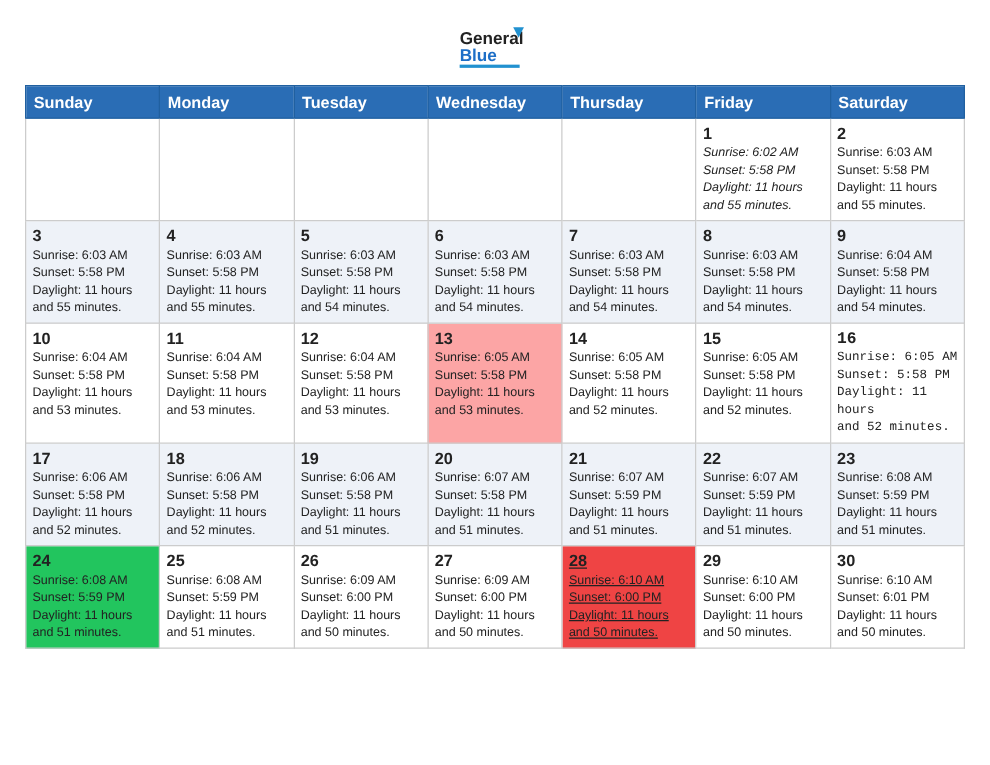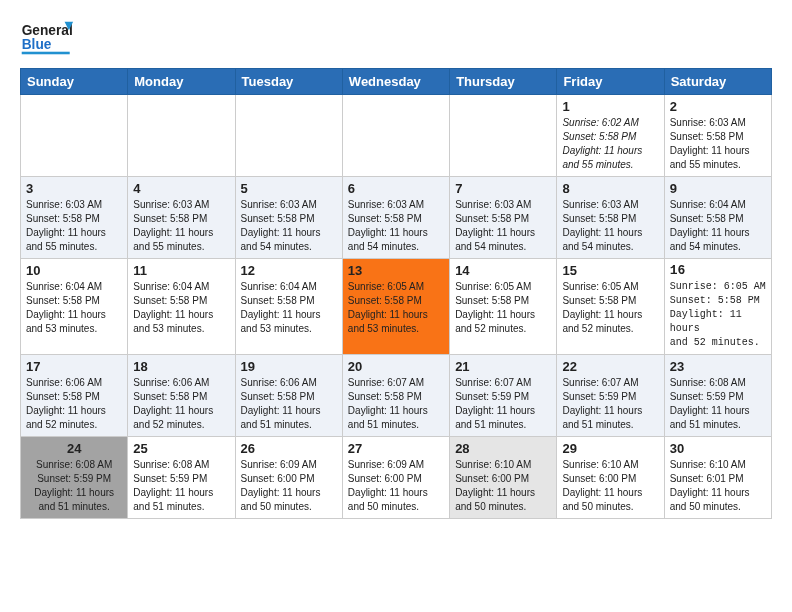--- a/index.html
+++ b/index.html
@@ -11,21 +11,21 @@
       padding: 0;
     }
     .page {
       width: 792px;
       min-height: 612px;
       background: #fff;
       padding: 16px 20px 16px 20px;
     }
     .header {
       display: flex;
-      justify-content: flex-start;
+      justify-content: center;
       align-items: flex-start;
       margin-bottom: 8px;
     }
     .logo {
       display: flex;
       flex-direction: column;
       align-items: flex-start;
     }
     .title-block {
       text-align: right;
@@ -208,21 +208,21 @@
 Daylight: 11 hours
 and 53 minutes.</div>
           </td>
           <td style="background: rgb(255, 255, 255);">
             <span class="day-number">12</span>
             <div class="day-info" style="white-space: pre-line;">Sunrise: 6:04 AM
 Sunset: 5:58 PM
 Daylight: 11 hours
 and 53 minutes.</div>
           </td>
-          <td style="background: #f97316;">
+          <td style="background: #fca5a5;">
             <span class="day-number">13</span>
             <div class="day-info" style="white-space: pre-line;">Sunrise: 6:05 AM
 Sunset: 5:58 PM
 Daylight: 11 hours
 and 53 minutes.</div>
           </td>
           <td style="background: rgb(255, 255, 255);">
             <span class="day-number">14</span>
             <div class="day-info" style="white-space: pre-line;">Sunrise: 6:05 AM
 Sunset: 5:58 PM
@@ -289,21 +289,21 @@
           </td>
           <td style="background: rgb(238, 242, 248);">
             <span class="day-number">23</span>
             <div class="day-info" style="white-space: pre-line;">Sunrise: 6:08 AM
 Sunset: 5:59 PM
 Daylight: 11 hours
 and 51 minutes.</div>
           </td>
         </tr>
         <tr>
-          <td style="background: #a3a3a3; text-align: center;">
+          <td style="background: #22c55e;">
             <span class="day-number">24</span>
             <div class="day-info" style="white-space: pre-line;">Sunrise: 6:08 AM
 Sunset: 5:59 PM
 Daylight: 11 hours
 and 51 minutes.</div>
           </td>
           <td style="background: rgb(255, 255, 255);">
             <span class="day-number">25</span>
             <div class="day-info" style="white-space: pre-line;">Sunrise: 6:08 AM
 Sunset: 5:59 PM
@@ -317,21 +317,21 @@
 Daylight: 11 hours
 and 50 minutes.</div>
           </td>
           <td style="background: rgb(255, 255, 255);">
             <span class="day-number">27</span>
             <div class="day-info" style="white-space: pre-line;">Sunrise: 6:09 AM
 Sunset: 6:00 PM
 Daylight: 11 hours
 and 50 minutes.</div>
           </td>
-          <td style="background: #e5e5e5;">
+          <td style="background: #ef4444; text-decoration: underline;">
             <span class="day-number">28</span>
             <div class="day-info" style="white-space: pre-line;">Sunrise: 6:10 AM
 Sunset: 6:00 PM
 Daylight: 11 hours
 and 50 minutes.</div>
           </td>
           <td style="background: rgb(255, 255, 255);">
             <span class="day-number">29</span>
             <div class="day-info" style="white-space: pre-line;">Sunrise: 6:10 AM
 Sunset: 6:00 PM

